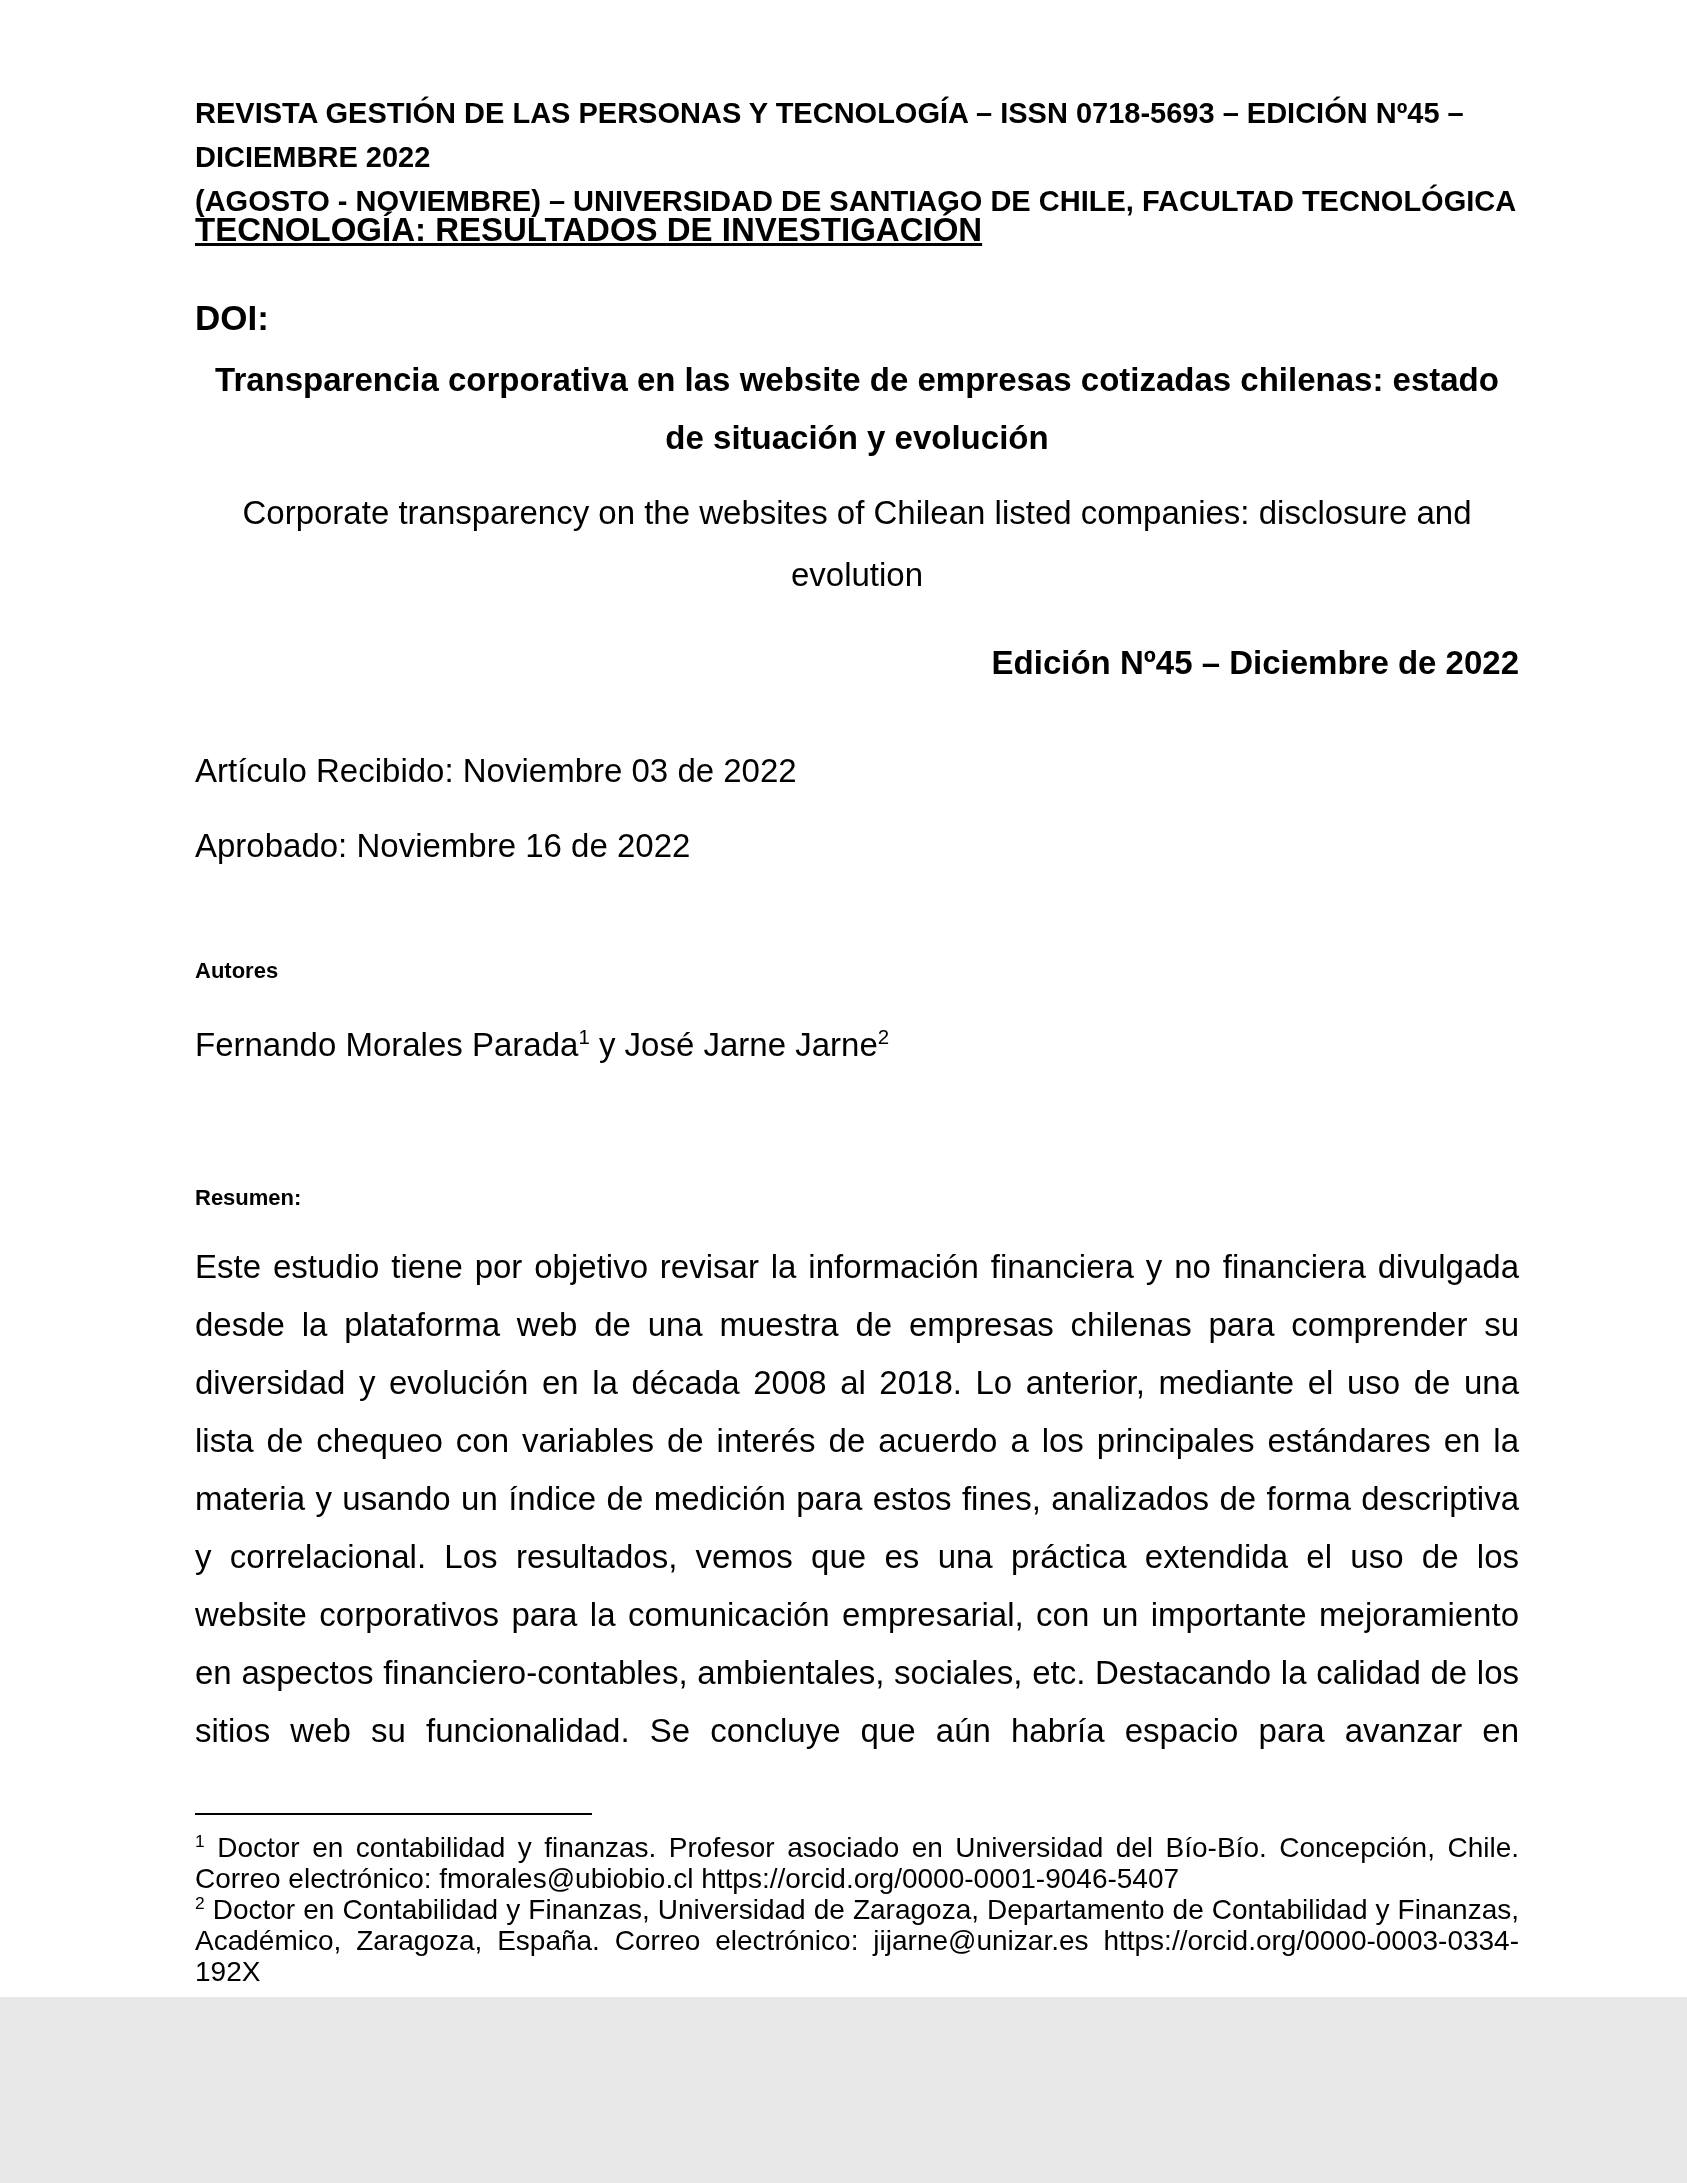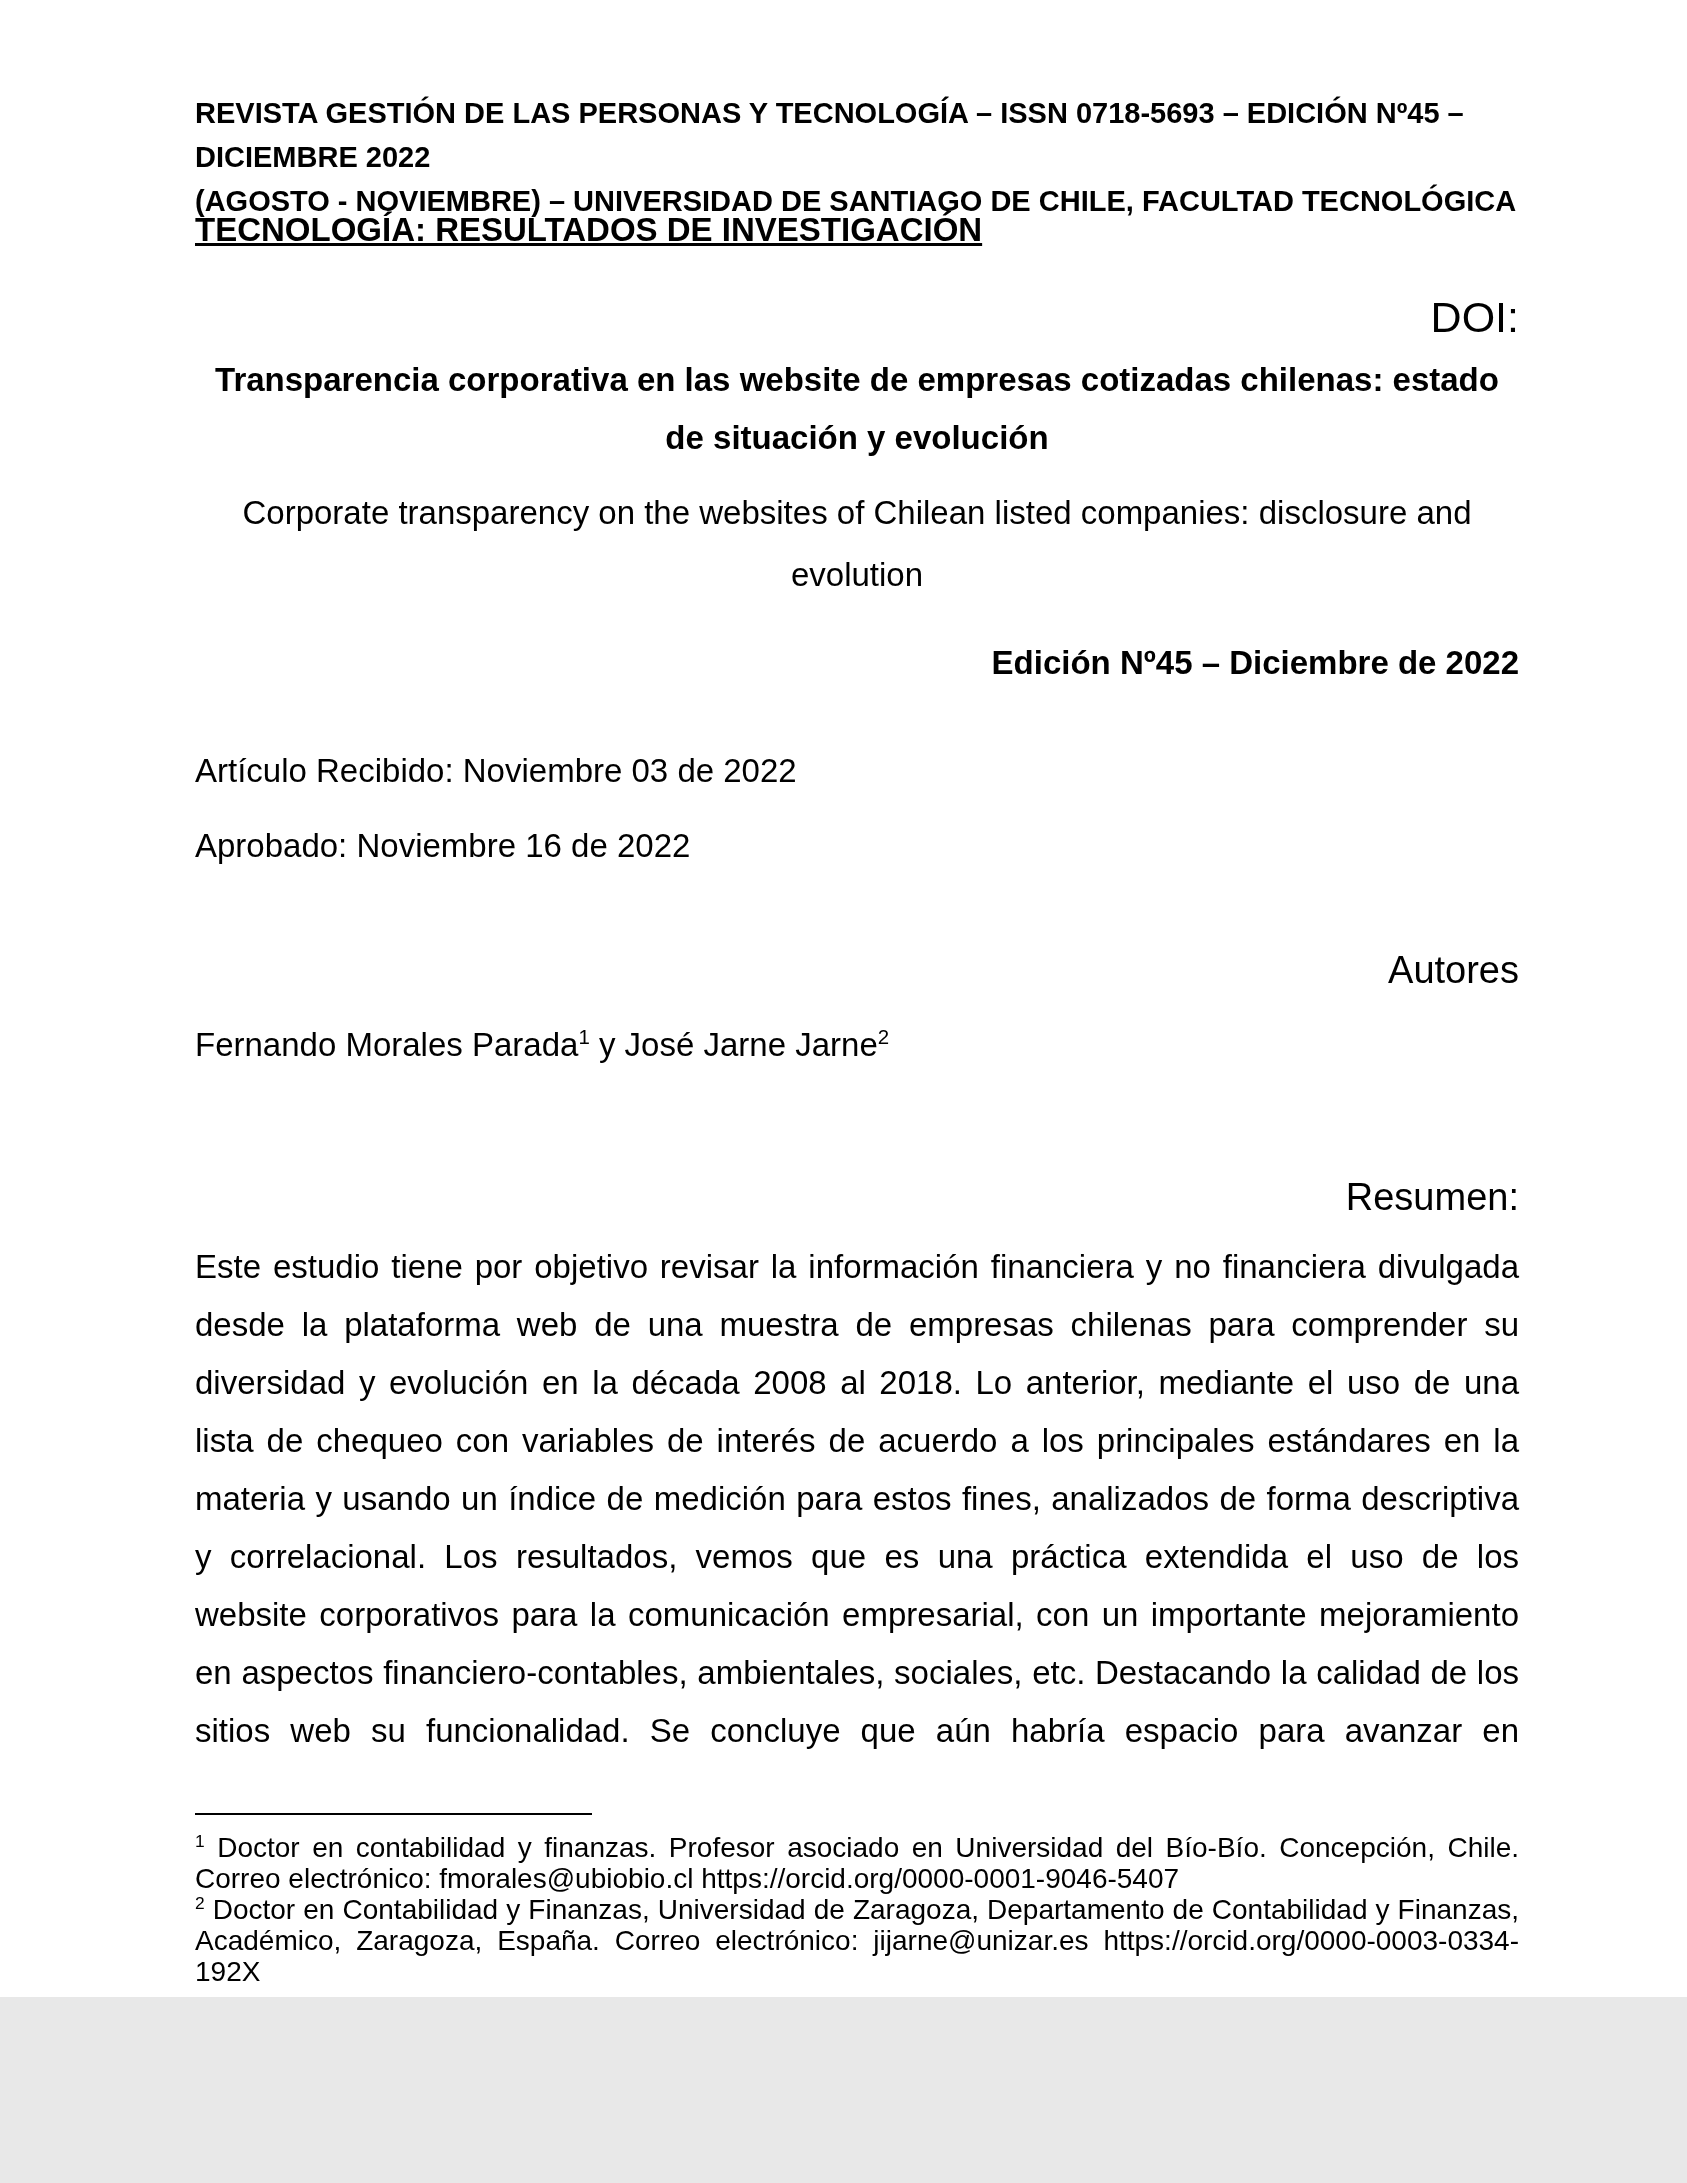--- a/index.html
+++ b/index.html
@@ -27,24 +27,24 @@
     line-height: 44px;
     text-align: left;
   }
   .section-heading {
     font-size: 33px;
     font-weight: bold;
     line-height: 41px;
     text-decoration: underline;
   }
   .doi {
-    font-size: 43px;
-    font-weight: normal;
+    font-size: 35px;
+    font-weight: bold;
     line-height: 41px;
-    text-align: right;
+    text-align: left;
   }
   .title-es {
     font-size: 33px;
     font-weight: bold;
     line-height: 58px;
     text-align: center;
   }
   .title-en {
     font-size: 33px;
     font-weight: normal;
@@ -55,24 +55,23 @@
     font-size: 33px;
     font-weight: bold;
     line-height: 41px;
     text-align: right;
   }
   .meta-line {
     font-size: 33px;
     line-height: 41px;
   }
   .subhead {
-    font-size: 38px;
-    font-weight: normal;
+    font-size: 22px;
+    font-weight: bold;
     line-height: 41px;
-    text-align: right;
   }
   .authors-line {
     font-size: 33px;
     line-height: 41px;
   }
   .authors-line sup, .fn sup {
     font-size: 62%;
     line-height: 0;
   }
   .abstract {

